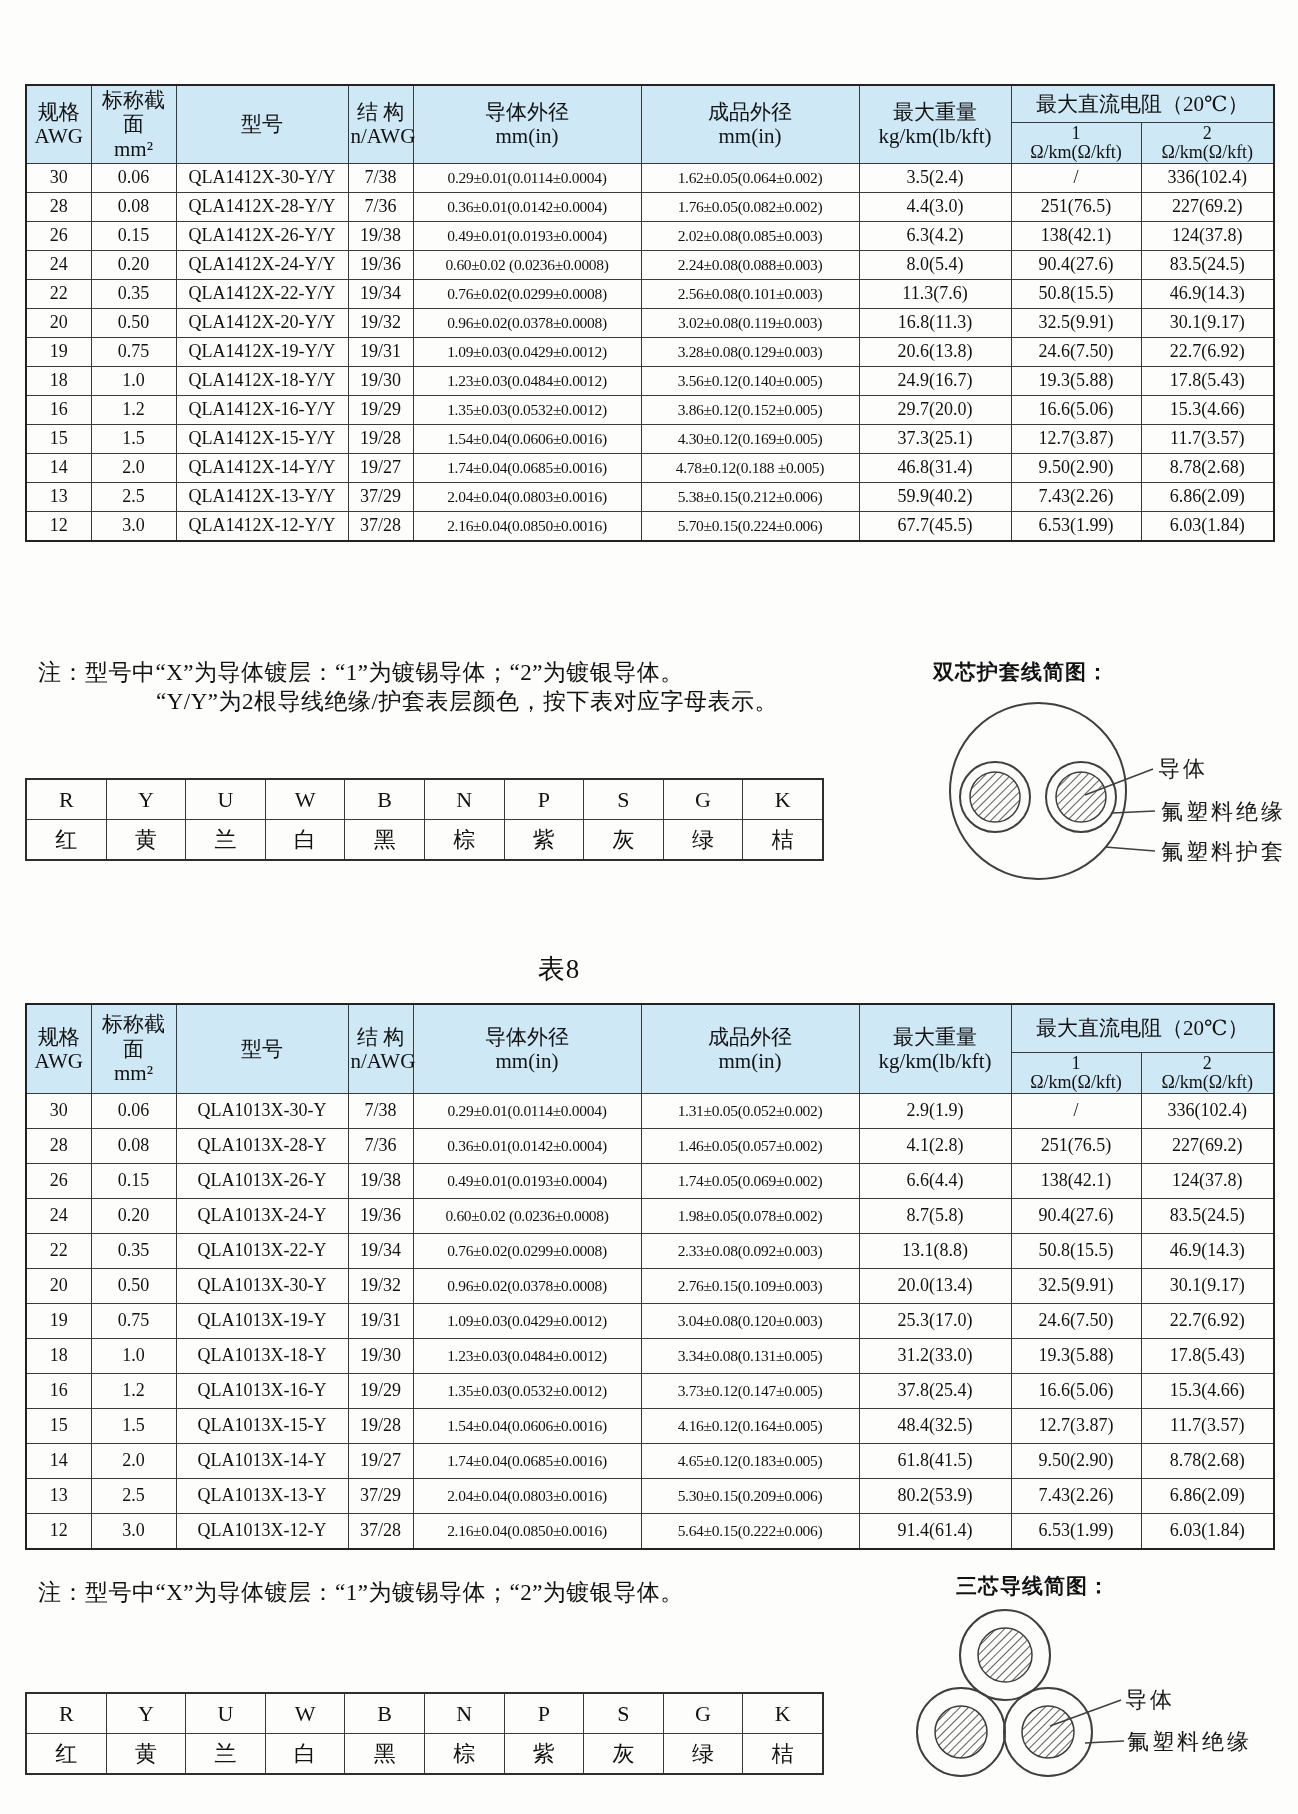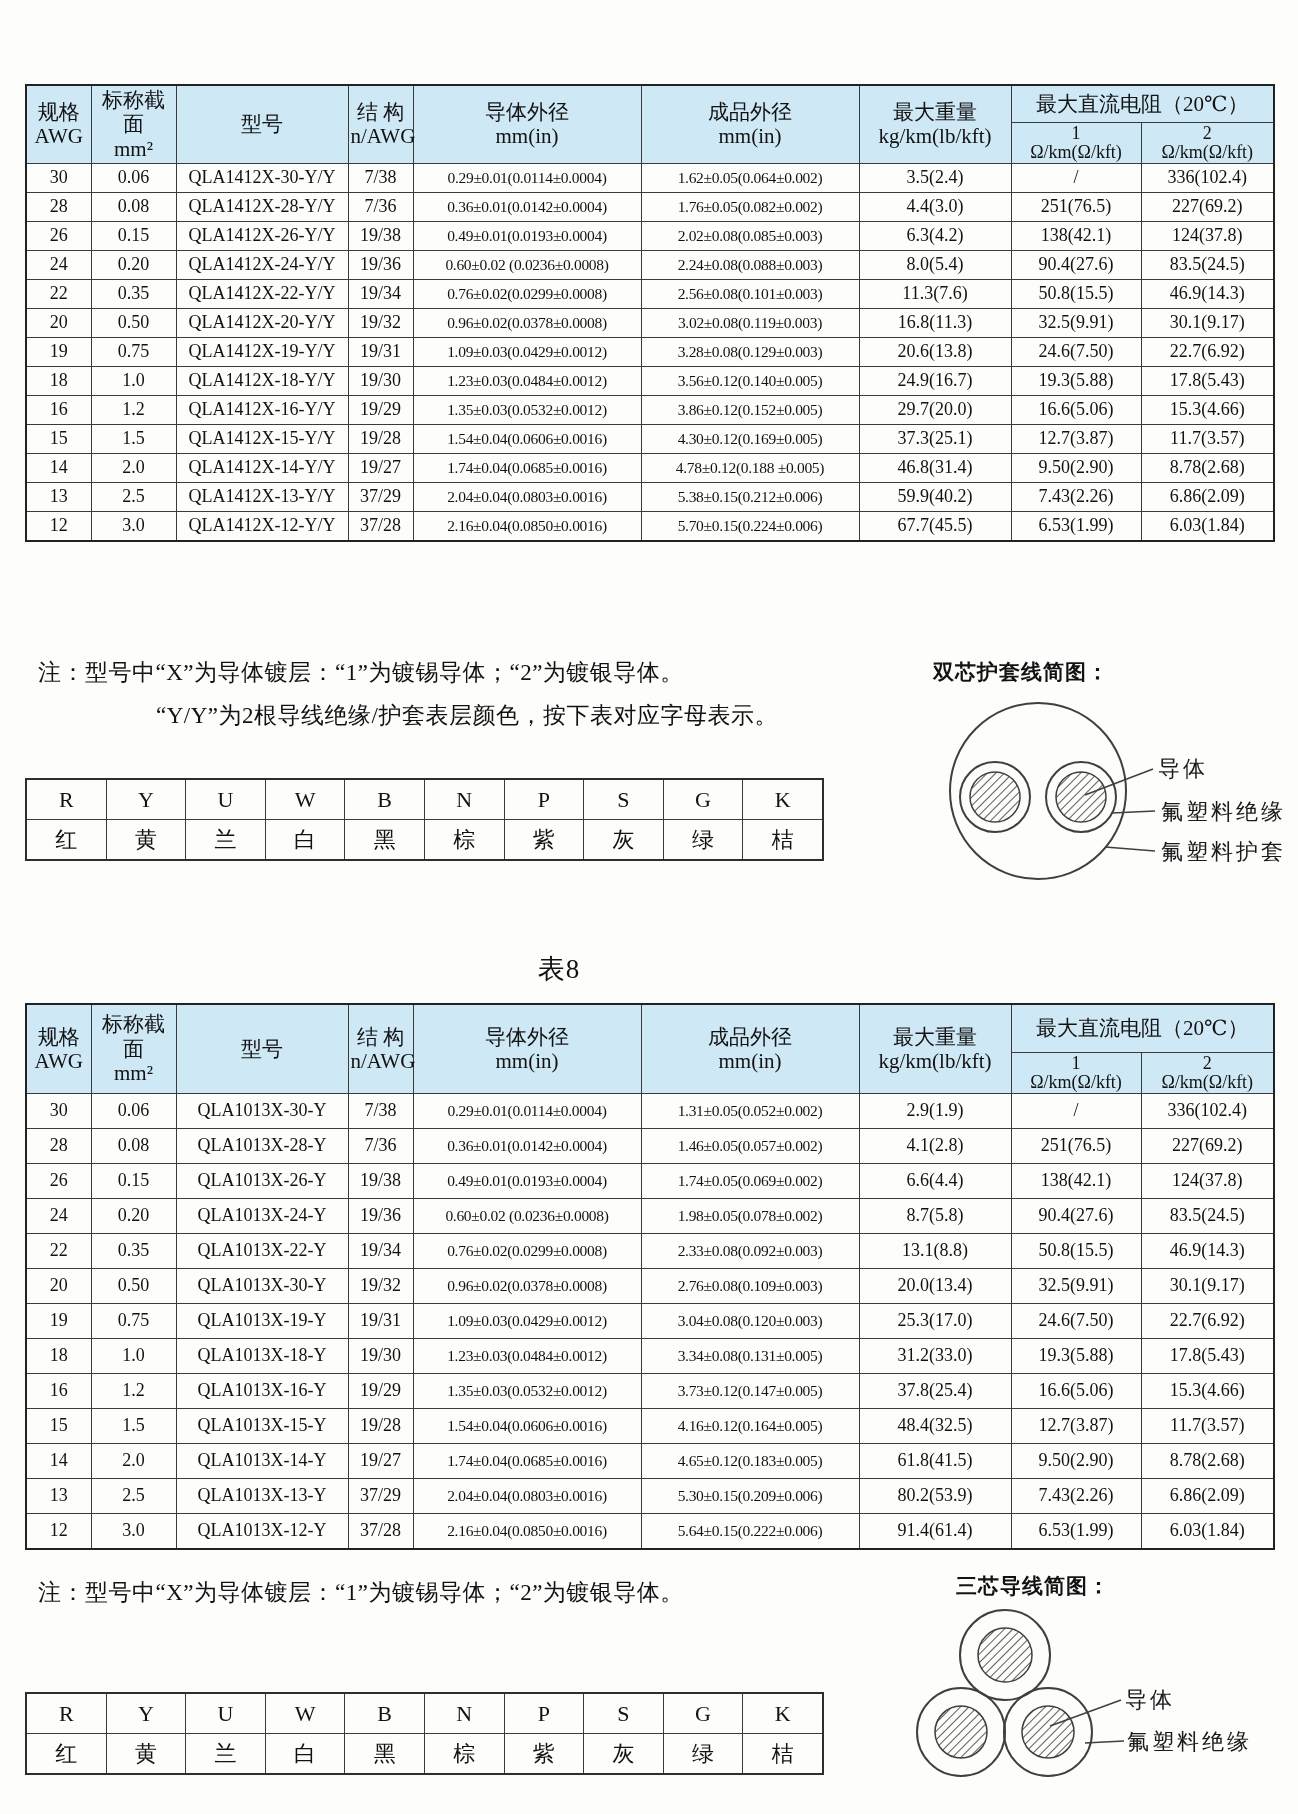--- a/index.html
+++ b/index.html
@@ -33,21 +33,21 @@
   }
   .t7 tbody td{height:28px;}
   .t8 tbody td{height:34px;}
   .spec td:nth-child(5),.spec td:nth-child(6){font-size:15.5px;letter-spacing:-0.3px;}
   .spec td:nth-child(3){font-size:18px;}
 
   .note{position:absolute;font-size:23px;letter-spacing:0.5px;width:900px;}
   #note7{left:38px;top:658px;}
   #note8{left:38px;top:1578px;}
   .note-line{height:29px;line-height:29px;white-space:nowrap;}
-  .note-line.second{margin-top:14px;padding-left:118px;}
+  .note-line.second{padding-left:118px;}
 
   .diag-title{
     position:absolute;font-weight:bold;font-size:21px;letter-spacing:1px;
     font-family:"Liberation Sans","DejaVu Sans",sans-serif;
   }
   #diag2title{left:933px;top:658px;}
   #diag3title{left:956px;top:1572px;}
 
   .diagram{position:absolute;}
   #svg2{left:895px;top:695px;}
@@ -404,21 +404,21 @@
           <td>13.1(8.8)</td>
           <td>50.8(15.5)</td>
           <td>46.9(14.3)</td>
         </tr>
         <tr>
           <td>20</td>
           <td>0.50</td>
           <td>QLA1013X-30-Y</td>
           <td>19/32</td>
           <td>0.96±0.02(0.0378±0.0008)</td>
-          <td>2.76±0.08(0.109±0.003)</td>
+          <td>2.76±0.15(0.109±0.003)</td>
           <td>20.0(13.4)</td>
           <td>32.5(9.91)</td>
           <td>30.1(9.17)</td>
         </tr>
         <tr>
           <td>19</td>
           <td>0.75</td>
           <td>QLA1013X-19-Y</td>
           <td>19/31</td>
           <td>1.09±0.03(0.0429±0.0012)</td>

